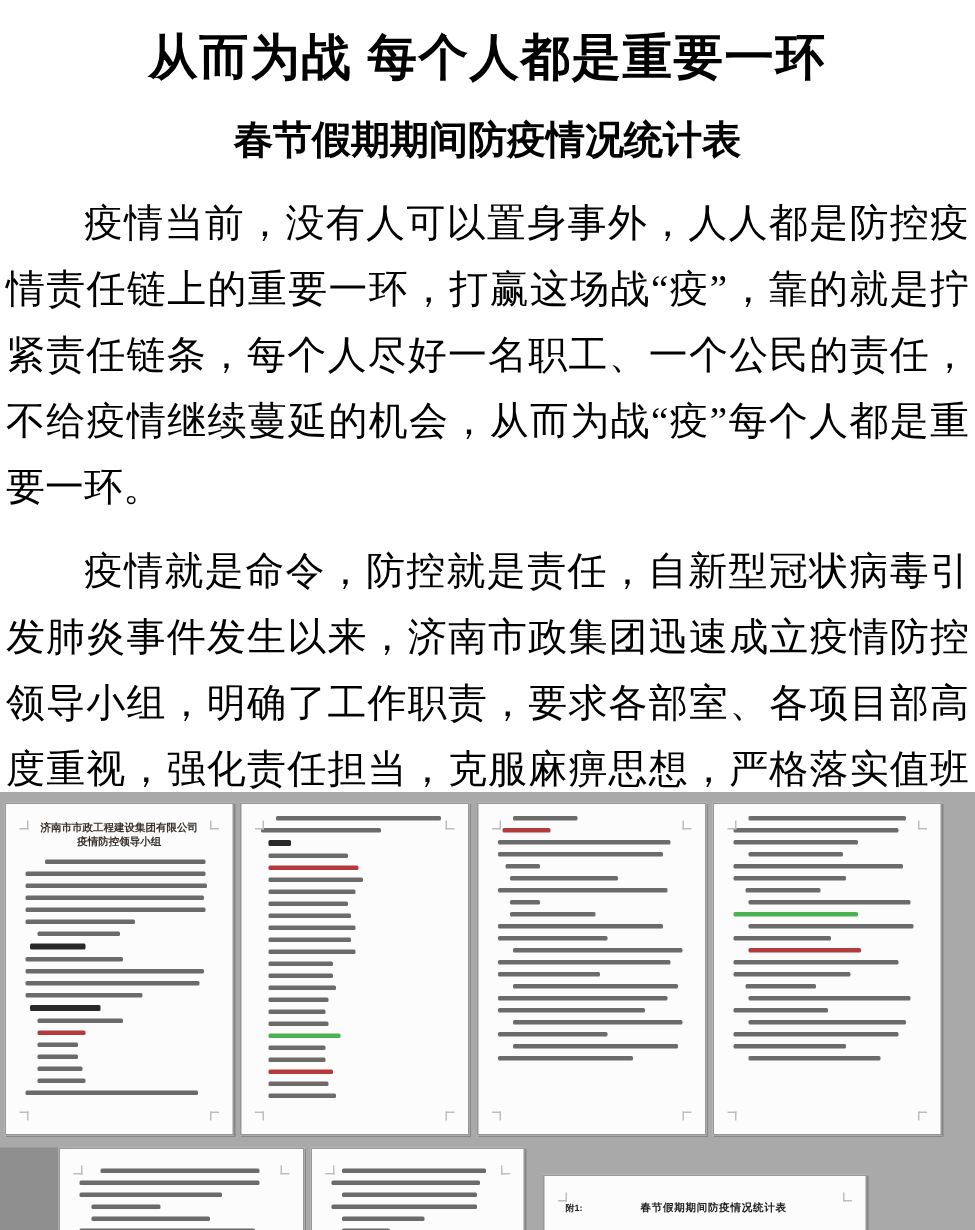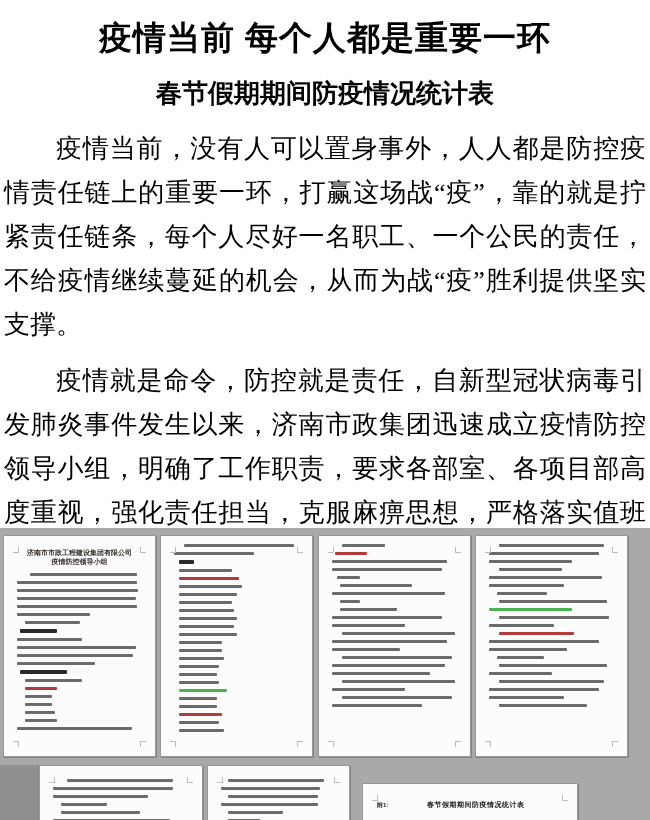--- a/index.html
+++ b/index.html
@@ -51,23 +51,23 @@
   .annexlabel{font-size:6px;font-weight:bold;color:#222;white-space:nowrap;}
   .annextitle{flex:1;text-align:center;font-size:7px;font-weight:bold;color:#222;
               letter-spacing:.5px;}
 </style>
 </head>
 <body>
 
 <div class="stage">
 
   <div class="article">
-    <h1>疫情当前 每个人都是重要一环</h1>
+    <h1>从而为战 每个人都是重要一环</h1>
     <h2>春节假期期间防疫情况统计表</h2>
-    <p class="body first">疫情当前，没有人可以置身事外，人人都是防控疫情责任链上的重要一环，打赢这场战“疫”，靠的就是拧紧责任链条，每个人尽好一名职工、一个公民的责任，不给疫情继续蔓延的机会，从而为战“疫”胜利提供坚实支撑。</p>
+    <p class="body first">疫情当前，没有人可以置身事外，人人都是防控疫情责任链上的重要一环，打赢这场战“疫”，靠的就是拧紧责任链条，每个人尽好一名职工、一个公民的责任，不给疫情继续蔓延的机会，从而为战“疫”每个人都是重要一环。</p>
     <p class="body second">疫情就是命令，防控就是责任，自新型冠状病毒引发肺炎事件发生以来，济南市政集团迅速成立疫情防控领导小组，明确了工作职责，要求各部室、各项目部高度重视，强化责任担当，克服麻痹思想，严格落实值班值守制度，层层压实防疫工作责任，确保各项防疫措施落到实处。</p>
   </div>
 
   <div class="preview">
 
     <div class="page p1">
       <div class="p1head">
         <div>济南市市政工程建设集团有限公司</div>
         <div>疫情防控领导小组</div>
       </div>

